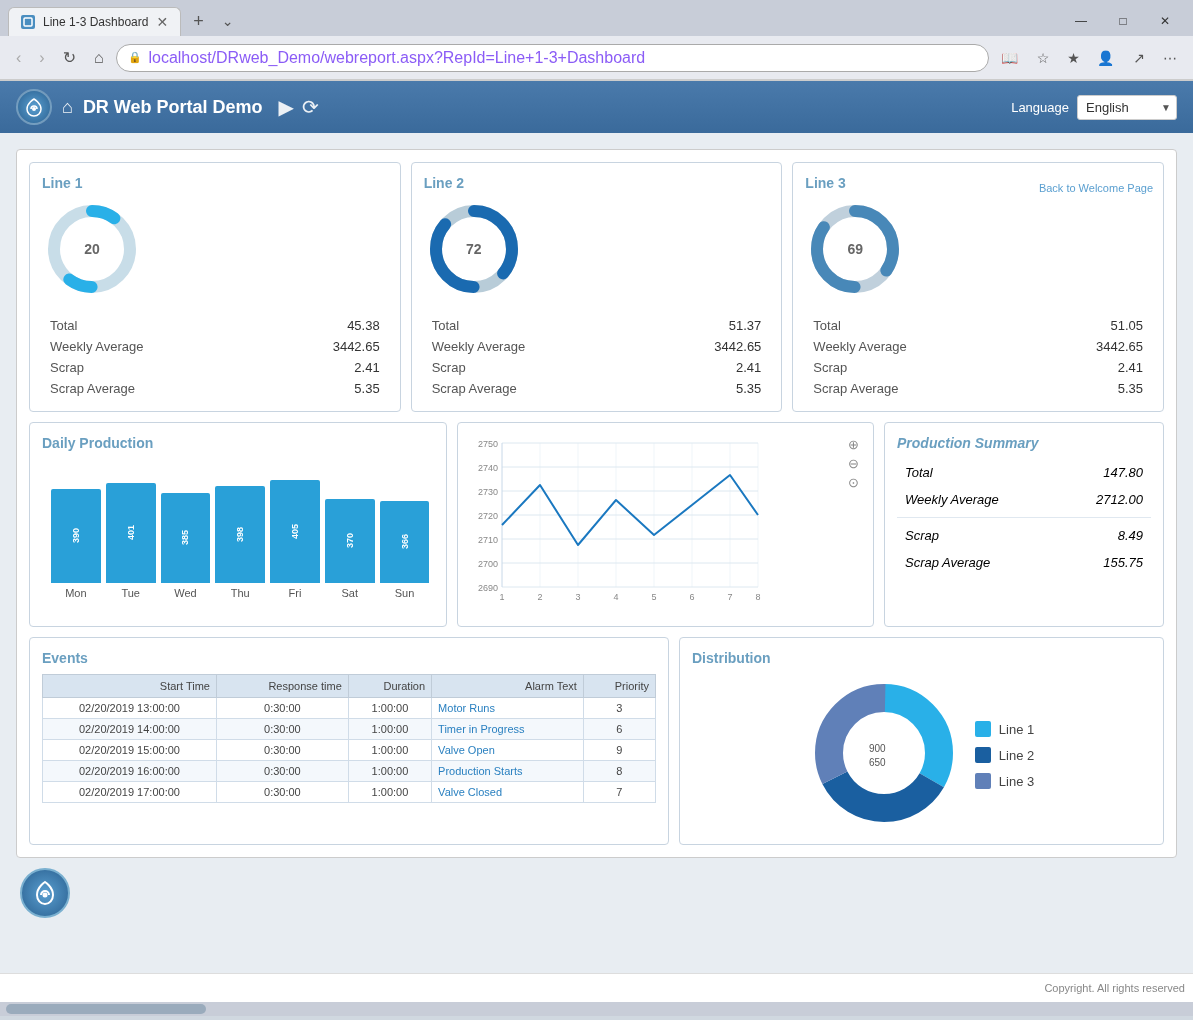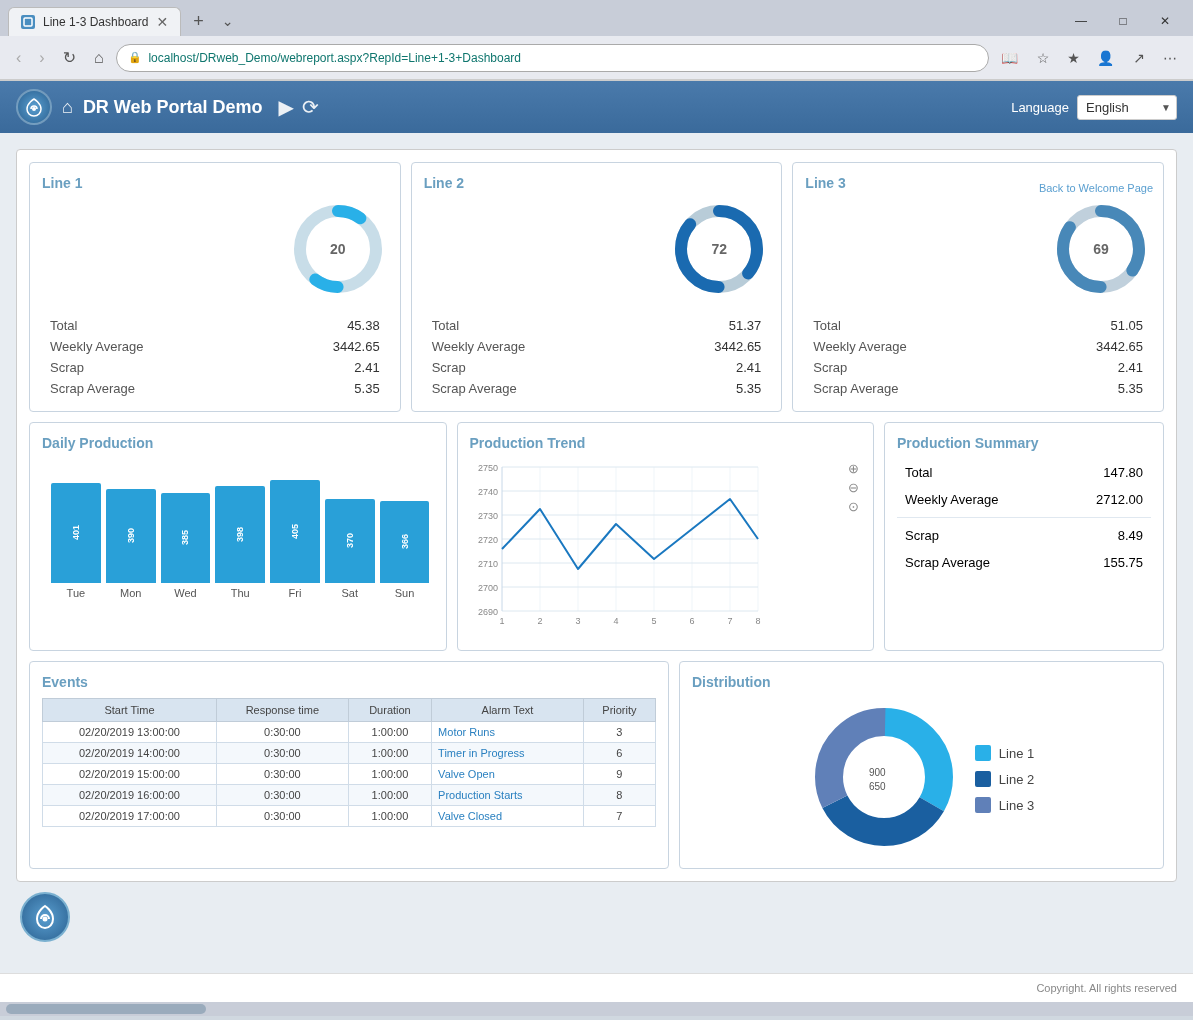--- a/index.html
+++ b/index.html
@@ -13,21 +13,21 @@
     .new-tab { background: none; border: none; font-size: 18px; color: #555; cursor: pointer; padding: 2px 8px; }
     .tab-controls { color: #555; font-size: 14px; cursor: pointer; padding: 2px 6px; }
     .window-controls { margin-left: auto; display: flex; gap: 2px; }
     .win-btn { width: 40px; height: 30px; background: none; border: none; cursor: pointer; font-size: 12px; color: #333; display: flex; align-items: center; justify-content: center; }
 
     .nav-bar { background: #e8eaf0; display: flex; align-items: center; padding: 6px 10px; gap: 6px; height: 44px; border-bottom: 1px solid #ccc; }
     .nav-btn { background: none; border: none; cursor: pointer; color: #555; font-size: 16px; padding: 4px 6px; border-radius: 3px; }
     .nav-btn.disabled { color: #aaa; cursor: default; }
     .address-bar { flex: 1; height: 28px; border: 1px solid #aaa; border-radius: 14px; padding: 0 12px; font-size: 12px; color: #333; background: white; display: flex; align-items: center; gap: 6px; }
     .address-bar .lock { color: #888; font-size: 11px; }
-    .address-text { color: #0f766e; font-size: 12px; }
+    .address-text { color: #8b5cf6; font-size: 16px; }
     .browser-action { background: none; border: none; cursor: pointer; color: #555; font-size: 14px; padding: 4px 6px; }
 
     
     .app-header { background: linear-gradient(to bottom, #4a7aab, #3a6a9b); display: flex; align-items: center; padding: 0 16px; height: 52px; }
     .app-logo { width: 36px; height: 36px; border-radius: 50%; background: radial-gradient(circle, #5a9fd0, #2a6090); display: flex; align-items: center; justify-content: center; margin-right: 10px; border: 2px solid rgba(255,255,255,0.3); }
     .app-logo svg { width: 22px; height: 22px; }
     .home-btn { color: white; font-size: 18px; margin-right: 10px; cursor: pointer; opacity: 0.9; }
     .app-title { color: white; font-size: 18px; font-weight: bold; margin-right: 16px; }
     .play-btn, .refresh-btn { color: white; font-size: 20px; cursor: pointer; margin-right: 8px; opacity: 0.9; }
     .header-spacer { flex: 1; }
@@ -43,21 +43,21 @@
     
     .grid-row { display: flex; gap: 10px; border-radius: 25px; }
     .panel { background: white; border: 1px solid #c8d4e0; border-radius: 4px; padding: 12px; flex: 1; }
     .panel-title { color: #6a9fc0; font-size: 14px; font-weight: bold; margin-bottom: 8px; }
 
     
     .line-panel { flex: 1; position: relative; }
     .back-link { position: absolute; top: 19px; right: 10px; color: #5a9fd0; font-size: 11px; cursor: pointer; text-decoration: none; }
 
     
-    .donut-container { display: flex; justify-content: flex-end; margin: 8px 0 16px; }
+    .donut-container { display: flex; justify-content: flex-start; margin: 8px 0 16px; }
     .donut { width: 100px; height: 100px; position: relative; }
     .donut-number { position: absolute; top: 50%; left: 50%; transform: translate(-50%, -50%); font-size: 14px; color: #666; font-weight: bold; }
 
     
     .stat-row { display: flex; justify-content: space-between; padding: 3px 8px; font-size: 13px; color: #444; }
     .stat-label { color: #555; }
     .stat-value { font-weight: normal; color: #333; }
 
     
     .daily-prod { flex: 1; min-width: 300px; }
@@ -66,34 +66,34 @@
     .prod-trend { flex: 1; min-width: 300px; }
 
     
     .prod-summary { flex: 0 0 300px; }
     .summary-stat { display: flex; justify-content: space-between; padding: 6px 8px; font-size: 13px; }
     .summary-divider { border: none; border-top: 1px solid #e0e8f0; margin: 4px 0; }
 
     
     .events-panel { flex: 0 0 660px; }
     .events-table { width: 100%; border-collapse: collapse; font-size: 11px; margin-top: 8px; }
-    .events-table th { background: #d8e4f0; color: #444; padding: 5px 6px; text-align: center; border: 1px solid #c0ccd8; font-weight: normal; }
+    .events-table th { background: #d8e4f0; color: #444; padding: 5px 6px; text-align: right; border: 1px solid #c0ccd8; font-weight: normal; }
     .events-table td { padding: 4px 6px; border: 1px solid #d0dce8; text-align: center; color: #444; }
     .events-table tr:nth-child(even) td { background: #f4f8fc; }
     .events-table .alarm-text { color: #2a80c0; text-align: left; cursor: pointer; }
 
     
     .distribution-panel { flex: 1; }
     .distribution-content { display: flex; align-items: center; gap: 16px; margin-top: 12px; justify-content: center; }
     .dist-legend { display: flex; flex-direction: column; gap: 10px; }
     .legend-item { display: flex; align-items: center; gap: 8px; font-size: 13px; color: #444; }
     .legend-color { width: 16px; height: 16px; border-radius: 2px; }
 
     
-    .app-footer { background: white; border-top: 1px solid #ddd; padding: 8px 16px; text-align: right; font-size: 11px; color: #888; }
+    .app-footer { background: white; border-top: 1px solid #ddd; padding: 8px 8px; text-align: right; font-size: 11px; color: #888; }
     .scrollbar-area { background: #c8cdd8; height: 14px; display: flex; align-items: center; padding: 0 2px; }
     .scrollbar-thumb { background: #9aabbc; height: 10px; width: 200px; border-radius: 5px; margin-left: 4px; }
   </style>
 </head>
 <body>
 
 <div class="browser-chrome">
 
   <div class="tab-bar">
     <div class="tab">
@@ -252,32 +252,32 @@
 
     <div class="grid-row">
 
       <div class="panel daily-prod">
         <div class="panel-title">Daily Production</div>
         <div style="display:flex;align-items:flex-end;gap:5px;height:140px;padding:8px 4px 0;">
           <div style="display:flex;flex-direction:column;align-items:flex-end;gap:0;height:120px;justify-content:space-between;font-size:9px;color:#888;padding-bottom:2px;">
           </div>
           <div style="display:flex;align-items:flex-end;gap:5px;flex:1;height:120px;">
             <div style="display:flex;flex-direction:column;align-items:center;flex:1;">
+              <div style="background:#29a0d8;width:100%;height:94px;border-radius:2px 2px 0 0;display:flex;align-items:center;justify-content:center;">
+                <span style="font-size:9px;color:white;writing-mode:vertical-rl;transform:rotate(180deg);font-weight:bold;">390</span>
+              </div>
+              <span style="font-size:11px;color:#555;margin-top:4px;">Mon</span>
+            </div>
+            <div style="display:flex;flex-direction:column;align-items:center;flex:1;">
               <div style="background:#29a0d8;width:100%;height:100px;border-radius:2px 2px 0 0;display:flex;align-items:center;justify-content:center;">
                 <span style="font-size:9px;color:white;writing-mode:vertical-rl;transform:rotate(180deg);font-weight:bold;">401</span>
               </div>
               <span style="font-size:11px;color:#555;margin-top:4px;">Tue</span>
             </div>
             <div style="display:flex;flex-direction:column;align-items:center;flex:1;">
-              <div style="background:#29a0d8;width:100%;height:94px;border-radius:2px 2px 0 0;display:flex;align-items:center;justify-content:center;">
-                <span style="font-size:9px;color:white;writing-mode:vertical-rl;transform:rotate(180deg);font-weight:bold;">390</span>
-              </div>
-              <span style="font-size:11px;color:#555;margin-top:4px;">Mon</span>
-            </div>
-            <div style="display:flex;flex-direction:column;align-items:center;flex:1;">
               <div style="background:#29a0d8;width:100%;height:90px;border-radius:2px 2px 0 0;display:flex;align-items:center;justify-content:center;">
                 <span style="font-size:9px;color:white;writing-mode:vertical-rl;transform:rotate(180deg);font-weight:bold;">385</span>
               </div>
               <span style="font-size:11px;color:#555;margin-top:4px;">Wed</span>
             </div>
             <div style="display:flex;flex-direction:column;align-items:center;flex:1;">
               <div style="background:#29a0d8;width:100%;height:97px;border-radius:2px 2px 0 0;display:flex;align-items:center;justify-content:center;">
                 <span style="font-size:9px;color:white;writing-mode:vertical-rl;transform:rotate(180deg);font-weight:bold;">398</span>
               </div>
               <span style="font-size:11px;color:#555;margin-top:4px;text-align:center;">Thu</span>
@@ -298,21 +298,20 @@
               <div style="background:#29a0d8;width:100%;height:82px;border-radius:2px 2px 0 0;display:flex;align-items:center;justify-content:center;">
                 <span style="font-size:9px;color:white;writing-mode:vertical-rl;transform:rotate(180deg);font-weight:bold;">366</span>
               </div>
               <span style="font-size:11px;color:#555;margin-top:4px;">Sun</span>
             </div>
           </div>
         </div>
       </div>
 
       <div class="panel prod-trend">
-        <div class="panel-title">Production Trend</div>
         <div style="position:relative;">
           <div style="position:absolute;top:2px;right:2px;display:flex;flex-direction:column;gap:2px;z-index:10;">
             <span style="font-size:13px;color:#888;cursor:pointer;line-height:1.3;">⊕</span>
             <span style="font-size:13px;color:#888;cursor:pointer;line-height:1.3;">⊖</span>
             <span style="font-size:13px;color:#888;cursor:pointer;line-height:1.3;">⊙</span>
           </div>
           <svg width="300" height="175" viewBox="0 0 300 175">
 
             <text x="28" y="12" font-size="9" fill="#888" text-anchor="end">2750</text>
             <text x="28" y="36" font-size="9" fill="#888" text-anchor="end">2740</text>
@@ -346,21 +345,21 @@
             <text x="108" y="165" font-size="9" fill="#888" text-anchor="middle">3</text>
             <text x="146" y="165" font-size="9" fill="#888" text-anchor="middle">4</text>
             <text x="184" y="165" font-size="9" fill="#888" text-anchor="middle">5</text>
             <text x="222" y="165" font-size="9" fill="#888" text-anchor="middle">6</text>
             <text x="260" y="165" font-size="9" fill="#888" text-anchor="middle">7</text>
             <text x="288" y="165" font-size="9" fill="#888" text-anchor="middle">8</text>
           </svg>
         </div>
       </div>
 
-      <div class="panel prod-summary" style="flex:0 0 280px;">
+      <div class="panel prod-summary" style="flex:0 0 280px;font-style:italic;">
         <div class="panel-title">Production Summary</div>
         <div class="summary-stat">
           <span>Total</span>
           <span>147.80</span>
         </div>
         <div class="summary-stat">
           <span>Weekly Average</span>
           <span>2712.00</span>
         </div>
         <hr class="summary-divider">

